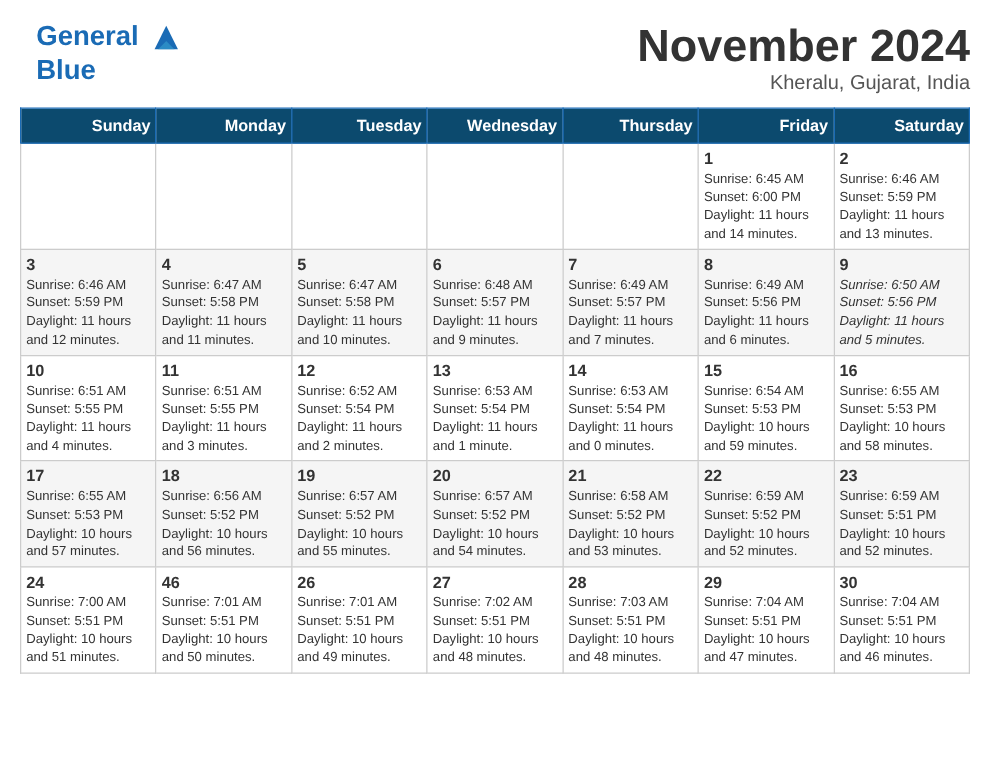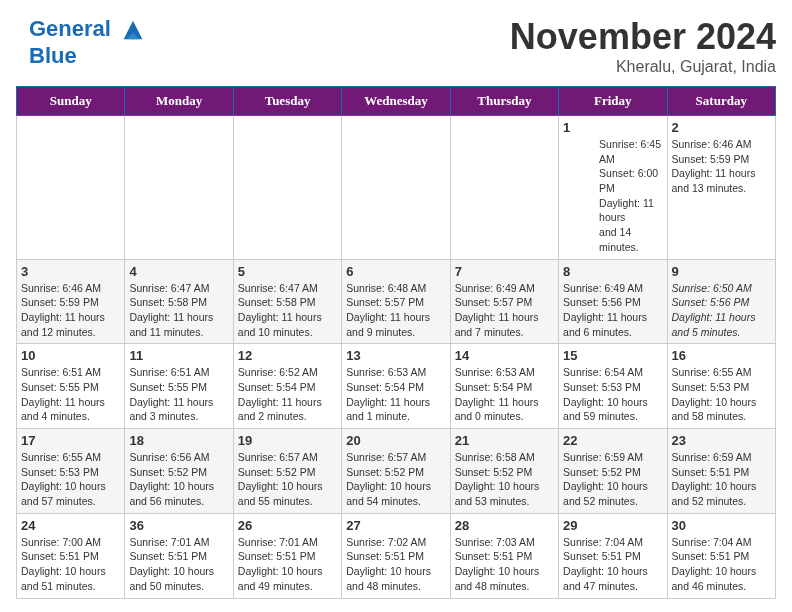--- a/index.html
+++ b/index.html
@@ -47,28 +47,27 @@
       font-size: 16px;
       color: #555;
       text-align: right;
     }
     table {
       width: 100%;
       border-collapse: collapse;
       table-layout: fixed;
     }
     thead th {
-      background-color: #701a75;
+      background-color: #0c4a6e;
       color: #fff;
       font-size: 13px;
       font-weight: bold;
       padding: 6px 4px;
-      text-align: center;
+      text-align: right;
       border: 1px solid #1a6bb5;
-      font-family: Liberation Serif, serif;
     }
     tbody td {
       border: 1px solid #ccc;
       vertical-align: top;
       padding: 4px;
       font-size: 11px;
       color: #333;
       height: 80px;
       background: #fff;
     }
@@ -127,21 +126,21 @@
   </thead>
   <tbody id="calendar-body">
   <tr>
         <td class="empty-cell"></td>
         <td class="empty-cell"></td>
         <td class="empty-cell"></td>
         <td class="empty-cell"></td>
         <td class="empty-cell"></td>
         <td>
           <span class="day-num">1</span>
-          <div class="day-info" style="white-space: pre-line; margin-left: 36px;">Sunrise: 6:45 AM
+          <div class="day-info" style="white-space: pre-line;">Sunrise: 6:45 AM
 Sunset: 6:00 PM
 Daylight: 11 hours
 and 14 minutes.</div>
         </td>
         <td>
           <span class="day-num">2</span>
           <div class="day-info" style="white-space: pre-line;">Sunrise: 6:46 AM
 Sunset: 5:59 PM
 Daylight: 11 hours
 and 13 minutes.</div>
@@ -302,21 +301,21 @@
       </tr>
       <tr>
         <td>
           <span class="day-num">24</span>
           <div class="day-info" style="white-space: pre-line;">Sunrise: 7:00 AM
 Sunset: 5:51 PM
 Daylight: 10 hours
 and 51 minutes.</div>
         </td>
         <td>
-          <span class="day-num">36</span>
+          <span class="day-num">46</span>
           <div class="day-info" style="white-space: pre-line;">Sunrise: 7:01 AM
 Sunset: 5:51 PM
 Daylight: 10 hours
 and 50 minutes.</div>
         </td>
         <td>
           <span class="day-num">26</span>
           <div class="day-info" style="white-space: pre-line;">Sunrise: 7:01 AM
 Sunset: 5:51 PM
 Daylight: 10 hours

